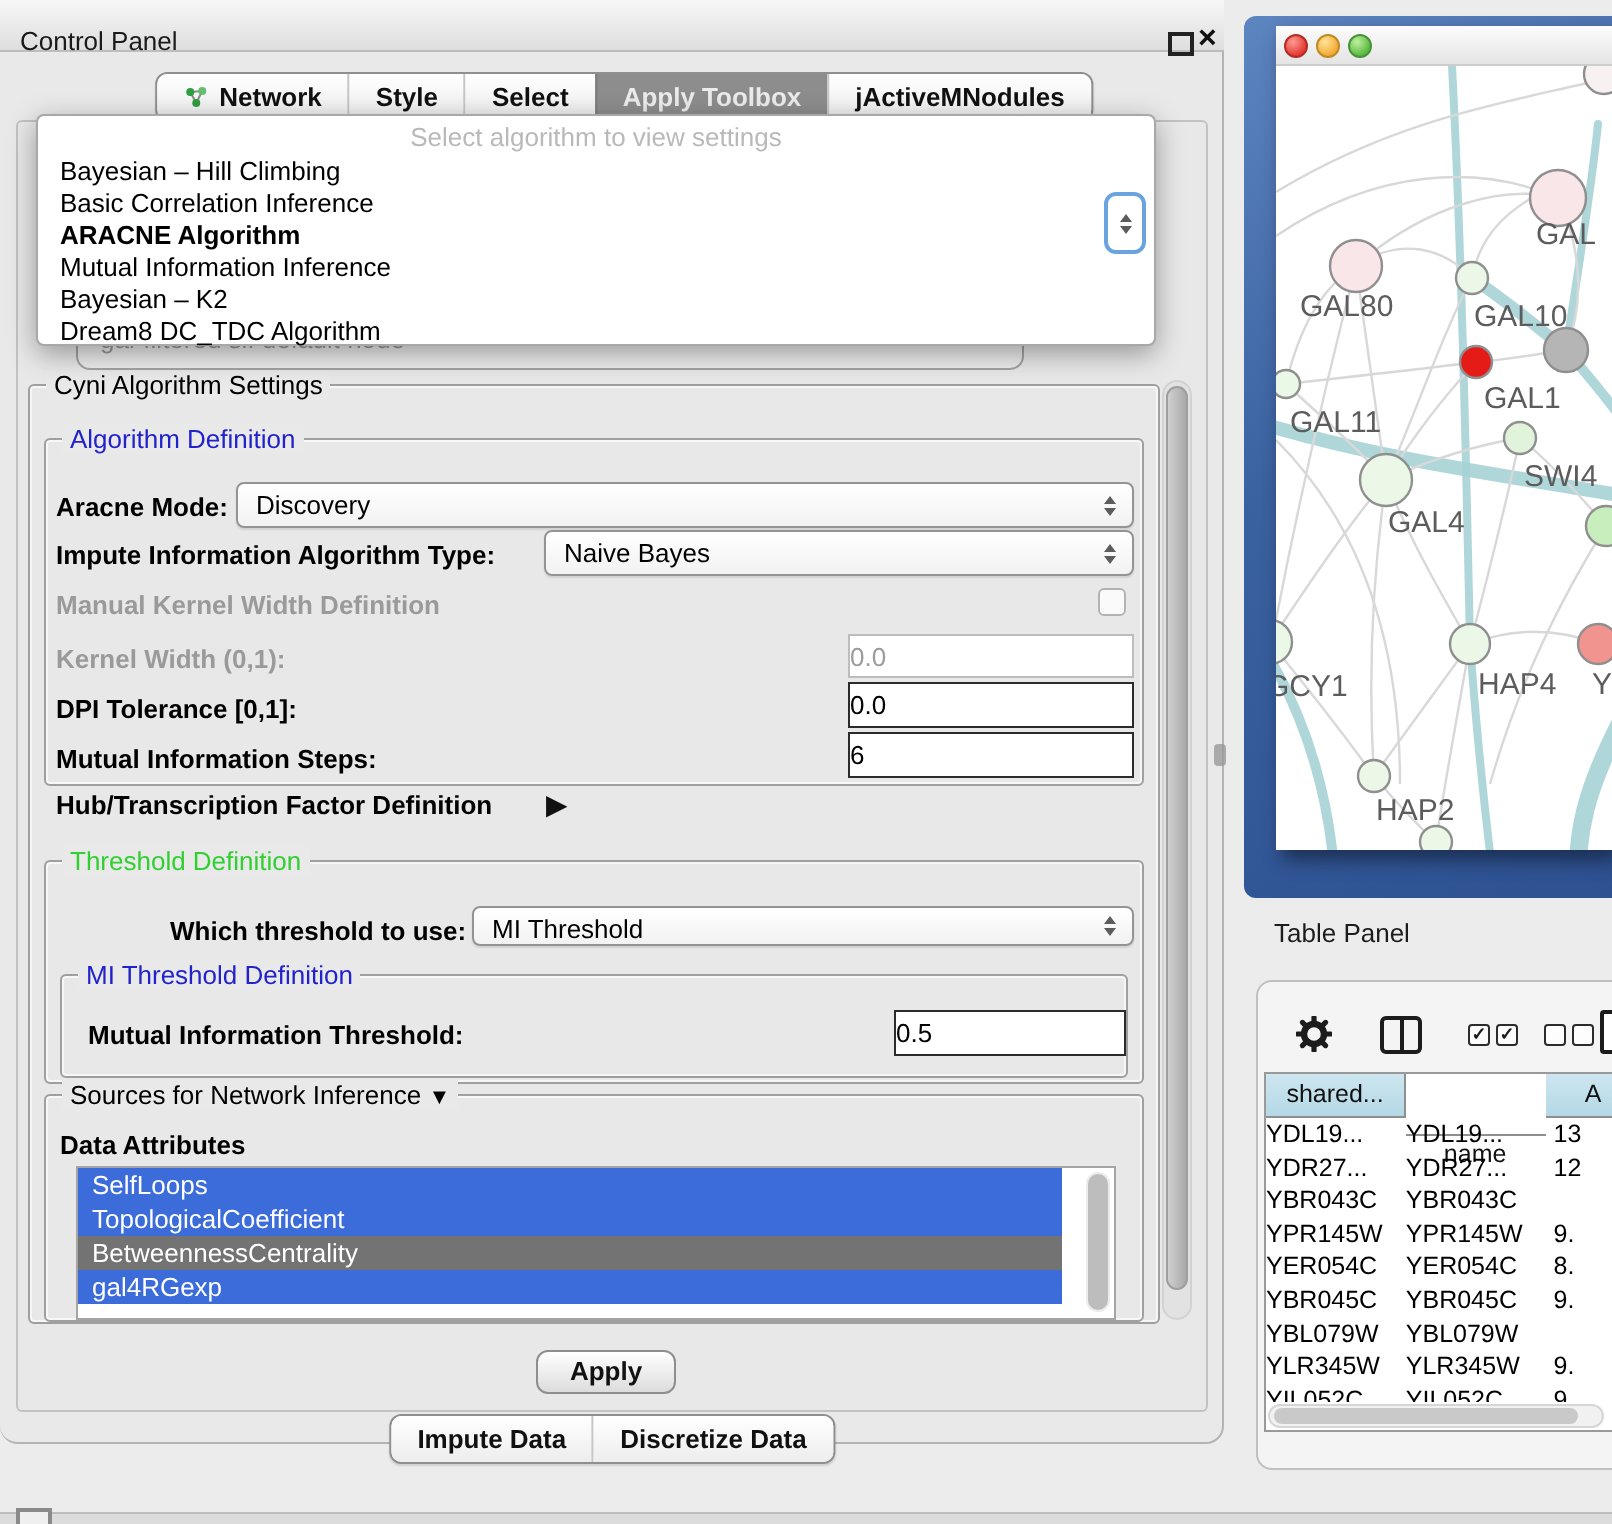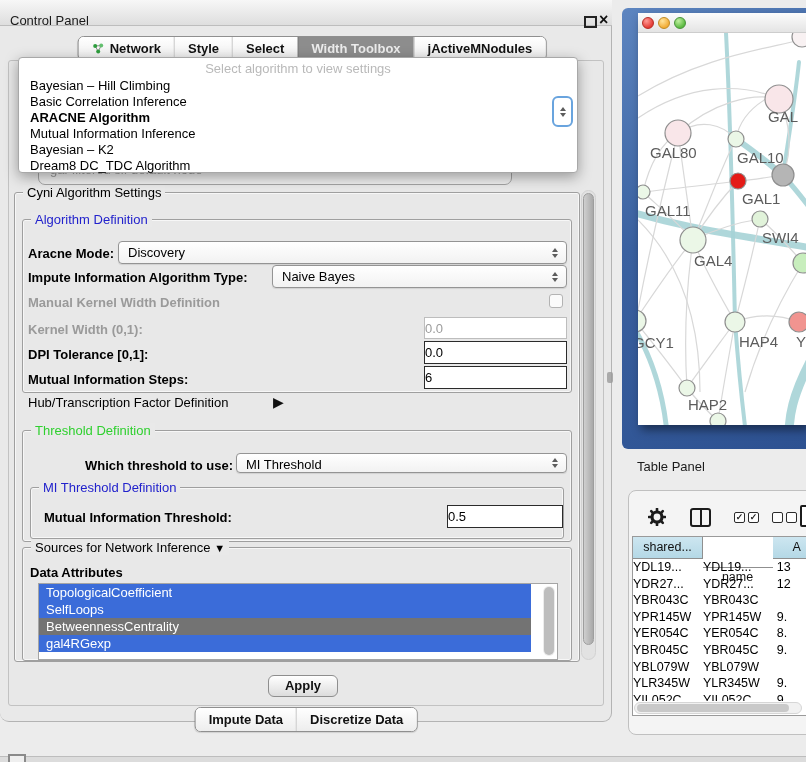--- a/index.html
+++ b/index.html
@@ -142,21 +142,21 @@
         </span>
         <span>Network</span>
       </div>
       <div class="seg">
         <span>Style</span>
       </div>
       <div class="seg">
         <span>Select</span>
       </div>
       <div class="seg sel">
-        <span>Width Toolbox</span>
+        <span>Apply Toolbox</span>
       </div>
       <div class="seg">
         <span>jActiveMNodules</span>
       </div>
     </div></div>
 
 <div class="abs content-frame"></div>
 
 <div class="abs bg-combo">gal-filtered sif default node</div>
 
@@ -204,21 +204,21 @@
 </div>
 <div class="abs lbl gray" style="left:28px;top:295px">Manual Kernel Width Definition</div>
 <div class="abs checkbox" style="left:549px;top:294px"></div>
 <div class="abs lbl gray" style="left:28px;top:322px">Kernel Width (0,1):</div>
 <div class="abs field disabled" style="left:424px;top:317px;width:143px;height:22px">0.0</div>
 <div class="abs lbl" style="left:28px;top:347px">DPI Tolerance [0,1]:</div>
 <div class="abs field" style="left:424px;top:341px;width:143px;height:23px">0.0</div>
 <div class="abs lbl" style="left:28px;top:372px">Mutual Information Steps:</div>
 <div class="abs field" style="left:424px;top:366px;width:143px;height:23px">6</div>
 
-<div class="abs lbl" style="left:28px;top:395px;font-weight:400">Hub/Transcription Factor Definition</div>
+<div class="abs lbl" style="left:28px;top:395px;font-weight:700">Hub/Transcription Factor Definition</div>
 <div class="abs" style="left:273px;top:394px;font-size:14px;color:#111">▶</div>
 
 <div class="abs group" style="left:22px;top:430px;width:548px;height:110px">
   <span class="legend green">Threshold Definition</span>
 </div>
 <div class="abs lbl" style="left:85px;top:458px">Which threshold to use:</div>
 <div class="abs combo" style="left:236px;top:453px;width:331px;height:20px">
   <span>MI Threshold</span>
   <span class="arrows">
       <span class="tri-up"></span>
@@ -229,22 +229,22 @@
   <span class="legend blue">MI Threshold Definition</span>
 </div>
 <div class="abs lbl" style="left:44px;top:510px">Mutual Information Threshold:</div>
 <div class="abs field" style="left:447px;top:505px;width:116px;height:23px">0.5</div>
 
 <div class="abs group" style="left:22px;top:547px;width:548px;height:112px">
   <span class="legend"><span>Sources for Network Inference</span> <span style="font-size:11px">▼</span></span>
 </div>
 <div class="abs lbl" style="left:30px;top:565px">Data Attributes</div>
 <div class="abs attr-list" id="attr-list">
-  <div class="attr-item" style="background: rgb(59, 108, 217);">TopologicalCoefficient</div>
-    <div class="attr-item" style="background: rgb(59, 108, 217);">SelfLoops</div>
+  <div class="attr-item" style="background: rgb(59, 108, 217);">SelfLoops</div>
+    <div class="attr-item" style="background: rgb(59, 108, 217);">TopologicalCoefficient</div>
     <div class="attr-item" style="background: #737373;">BetweennessCentrality</div>
     <div class="attr-item" style="background: rgb(59, 108, 217);">gal4RGexp</div>
     <div class="attr-scroll">
       <div class="attr-thumb"></div>
     </div>
 </div>
 
 <div class="abs apply-btn">Apply</div>
 <div class="abs bottom-tabs"><div class="segbar">
       <div class="seg">

